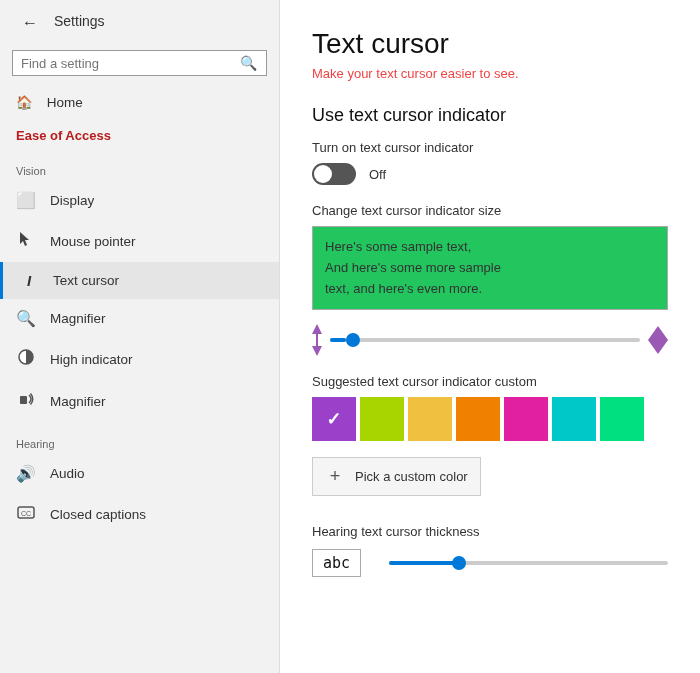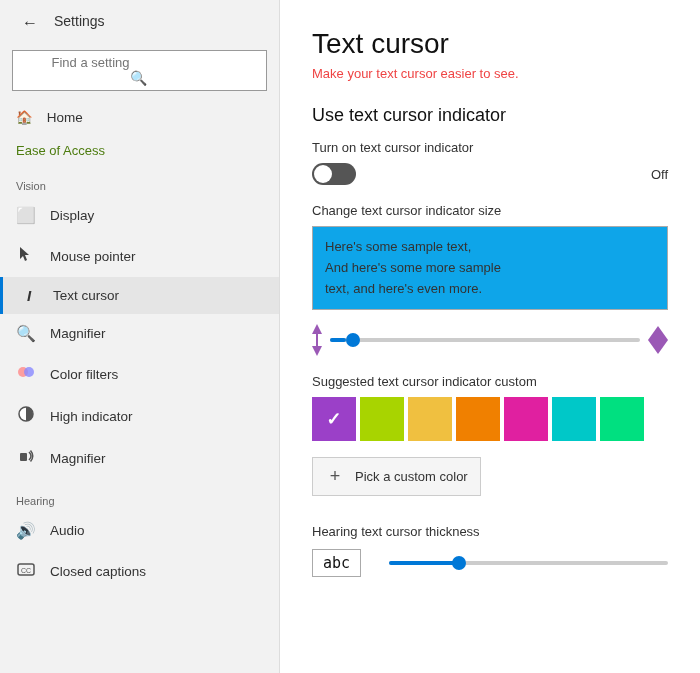--- a/index.html
+++ b/index.html
@@ -43,25 +43,23 @@
     }
 
     .sidebar-title {
       font-size: 14px;
       font-weight: 400;
     }
 
     .search-box {
       margin: 8px 12px;
       display: flex;
-      align-items: center;
       border: 1px solid #999;
       background: white;
       padding: 4px 8px;
-      flex-direction: column;
     }
 
     .search-box input {
       border: none;
       outline: none;
       flex: 1;
       font-size: 13px;
       background: transparent;
     }
 
@@ -96,22 +94,22 @@
     .nav-item .icon {
       width: 20px;
       text-align: center;
       font-size: 16px;
       color: #444;
     }
 
     .ease-of-access-label {
       padding: 8px 16px 6px 16px;
       font-size: 13px;
-      font-weight: 400;
-      color: #4d7c0f;
+      font-weight: 700;
+      color: #b91c1c;
     }
 
     
     .main-content {
       flex: 1;
       background: white;
       padding: 28px 32px;
       overflow-y: auto;
       height: 673px;
     }
@@ -139,23 +137,22 @@
     .control-label {
       font-size: 13px;
       color: #333;
       margin-bottom: 8px;
     }
 
     
     .toggle-row {
       display: flex;
       align-items: center;
-      gap: 20px;
+      gap: 13px;
       margin-bottom: 18px;
-      justify-content: space-between;
     }
 
     .toggle {
       width: 44px;
       height: 22px;
       background: #555;
       border-radius: 11px;
       position: relative;
       cursor: pointer;
       flex-shrink: 0;
@@ -177,21 +174,21 @@
     }
 
     
     .sample-text-box {
       border: 1px solid #aaa;
       padding: 10px 12px;
       margin-bottom: 14px;
       font-size: 13px;
       color: #333;
       line-height: 1.6;
-      background: #0ea5e9;
+      background: #22c55e;
     }
 
     
     .slider-row {
       display: flex;
       align-items: center;
       gap: 8px;
       margin-bottom: 18px;
     }
 
@@ -421,29 +418,20 @@
   <div class="nav-item active">
     <span class="icon" style="font-style:italic;font-weight:bold;font-size:15px;color:#333;">I</span>
     <span>Text cursor</span>
   </div>
 
   <div class="nav-item">
     <span class="icon">🔍</span>
     <span>Magnifier</span>
   </div>
 
-  <div class="nav-item">
-    <span class="icon">
-      <svg width="18" height="18" viewBox="0 0 18 18">
-        <circle cx="6" cy="9" r="5" fill="#f88" opacity="0.8"></circle>
-        <circle cx="12" cy="9" r="5" fill="#88f" opacity="0.8"></circle>
-      </svg>
-    </span>
-    <span>Color filters</span>
-  </div>
 
   <div class="nav-item">
     <span class="icon">
       <svg width="18" height="18" viewBox="0 0 18 18">
         <circle cx="9" cy="9" r="7" fill="white" stroke="#555" stroke-width="1.5"></circle>
         <path d="M9 2 A7 7 0 0 1 9 16 Z" fill="#555"></path>
       </svg>
     </span>
     <span>High indicator</span>
   </div>

